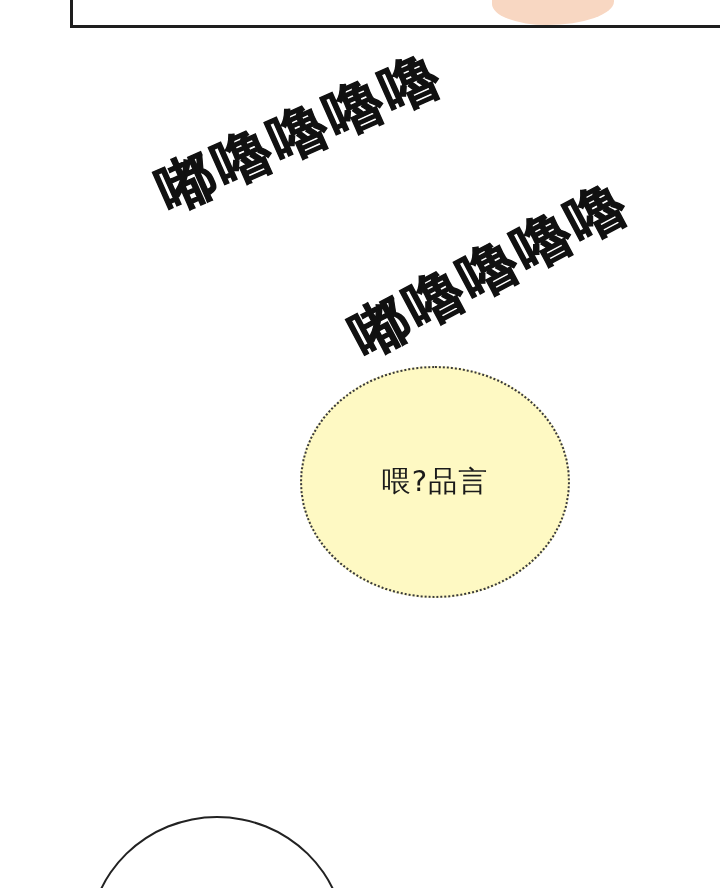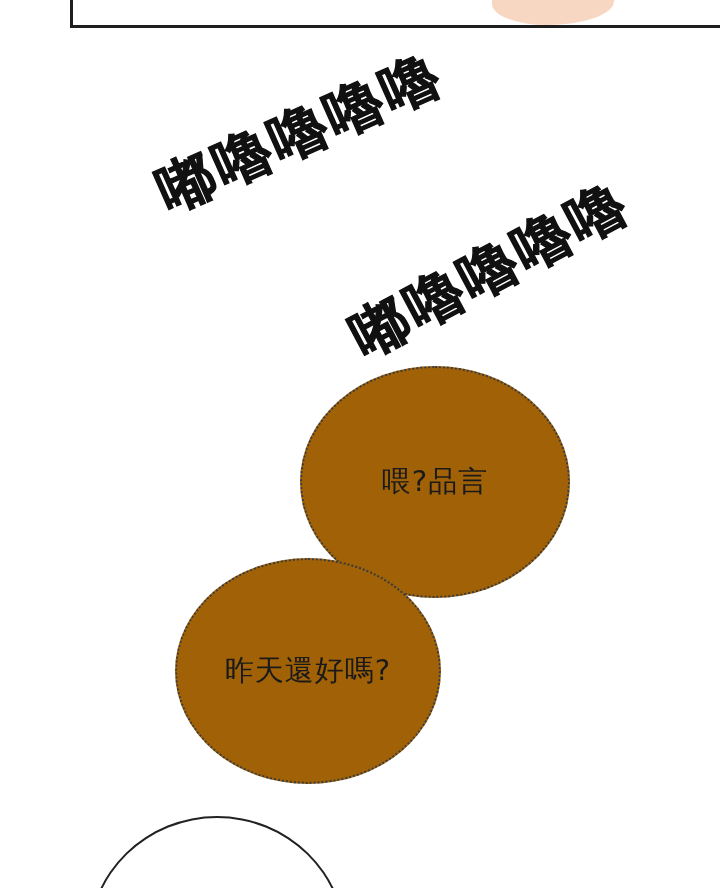--- a/index.html
+++ b/index.html
@@ -60,21 +60,21 @@
     left: 338px;
     top: 232px;
     transform: rotate(-28deg);
   }
 
   
   .bubble {
     position: absolute;
     border: 2px dotted #3a3a3a;
     border-radius: 50%;
-    background: #a16207;
+    background: #fef9c3;
     display: flex;
     flex-direction: column;
     align-items: center;
     justify-content: center;
     text-align: center;
     box-sizing: border-box;
   }
   .bubble-1 {
     left: 300px;
     top: 366px;
@@ -117,19 +117,16 @@
   <div class="skin-blob"></div>
 
   <div class="sfx sfx-1">嘟嚕嚕嚕嚕</div>
 
   <div class="sfx sfx-2">嘟嚕嚕嚕嚕</div>
 
   <div class="bubble bubble-1">
     <div class="bubble-text">喂?品言</div>
   </div>
 
-  <div class="bubble bubble-2">
-    <div class="bubble-text">昨天還好嗎?</div>
-  </div>
 
   <div class="bottom-bubble"></div>
 
 </div>
 
 </body></html>

